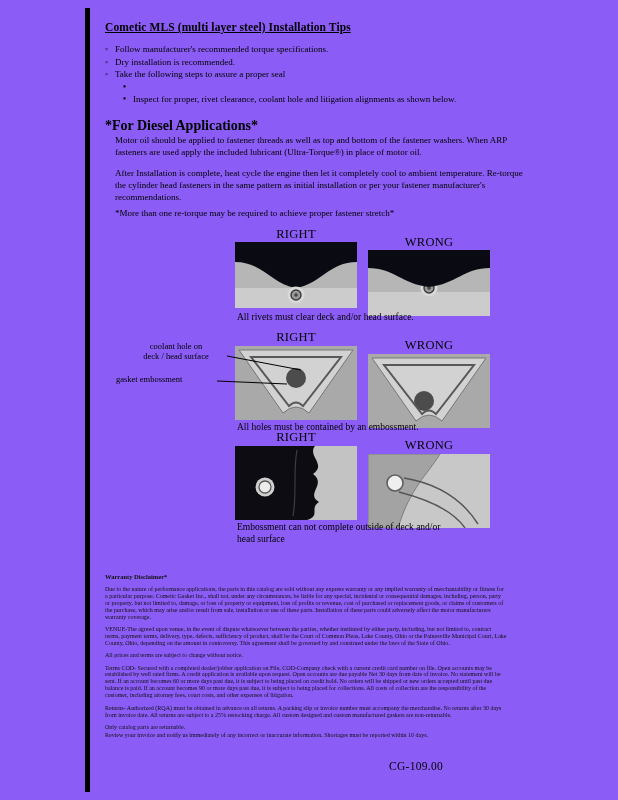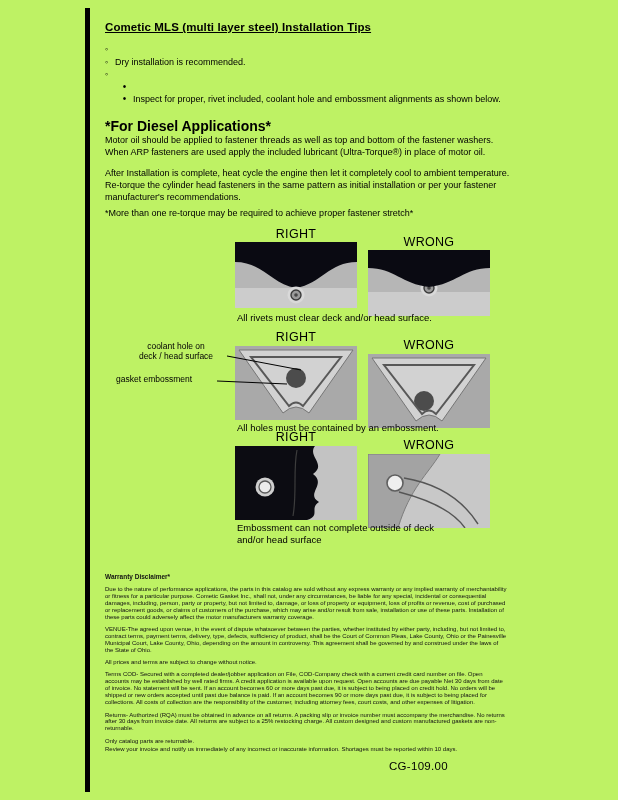--- a/index.html
+++ b/index.html
@@ -1,21 +1,21 @@
 <!DOCTYPE html>
 <html><head>
 <meta charset="utf-8">
 <style>
   * { margin:0; padding:0; box-sizing:border-box; }
   html,body { background:#ffffff; }
   .page {
     position:relative;
     width:618px; height:800px;
-    background:#bef264;
-    font-family:Liberation Sans, sans-serif;
+    background:#8b5cf6;
+    font-family:Liberation Serif, serif;
     color:#000;
     overflow:hidden;
   }
   .left-rule {
     position:absolute; left:85px; top:8px;
     width:5px; height:784px; background:#000;
   }
   .title {
     position:absolute; left:105px; top:21px;
     font-size:11.5px; font-weight:bold;
@@ -25,21 +25,21 @@
   .bullets { position:absolute; left:103px; top:43px; width:420px; font-size:9px; }
   .b-line { display:flex; gap:5px; line-height:12.5px; }
   .b-line.sub { padding-left:18px; }
   .b-glyph { width:7px; text-align:center; flex:0 0 auto; font-size:9px; }
   .b-glyph.filled { font-size:10px; }
 
   .diesel-heading {
     position:absolute; left:105px; top:118px;
     font-size:14px; font-weight:bold;
   }
-  .para { position:absolute; left:105px; width:410px; font-size:9px; line-height:12px; }
+  .para { position:absolute; left:115px; width:410px; font-size:9px; line-height:12px; }
   .p1 { top:134px; }
   .p2 { top:167px; }
   .p3 { top:207px; }
 
   .col-header {
     position:absolute; width:122px; text-align:center;
     font-size:12.5px; letter-spacing:0.3px;
   }
   .panel { position:absolute; width:122px; }
   .panel svg { display:block; }
@@ -85,34 +85,36 @@
 
 <div class="page">
 
   <div class="left-rule"></div>
 
   <h1 class="title">Cometic MLS (multi layer steel) Installation Tips</h1>
 
   <div class="bullets">
     <div class="b-line">
       <span class="b-glyph">◦</span>
+      <span>Follow manufacturer's recommended torque specifications.</span>
     </div>
     <div class="b-line">
       <span class="b-glyph">◦</span>
       <span>Dry installation is recommended.</span>
     </div>
     <div class="b-line">
       <span class="b-glyph">◦</span>
+      <span>Take the following steps to assure a proper seal</span>
     </div>
     <div class="b-line sub">
       <span class="b-glyph filled">•</span>
     </div>
     <div class="b-line sub">
       <span class="b-glyph filled">•</span>
-      <span>Inspect for proper, rivet included, coolant hole and embossment alignments as shown below.</span>
+      <span>Inspect for proper, rivet clearance, coolant hole and litigation alignments as shown below.</span>
     </div>
   </div>
 
   <div class="diesel-heading">*For Diesel Applications*</div>
   <div class="para p1">Motor oil should be applied to fastener threads as well as top and bottom of the fastener washers. When ARP fasteners are used apply the included lubricant (Ultra-Torque®) in place of motor oil.</div>
   <div class="para p2">After Installation is complete, heat cycle the engine then let it completely cool to ambient temperature. Re-torque the cylinder head fasteners in the same pattern as initial installation or per your fastener manufacturer's recommendations.</div>
   <div class="para p3">*More than one re-torque may be required to achieve proper fastener stretch*</div>
 
   <div class="col-header r1h colL">RIGHT</div>
   <div class="col-header r1h colR">WRONG</div>

